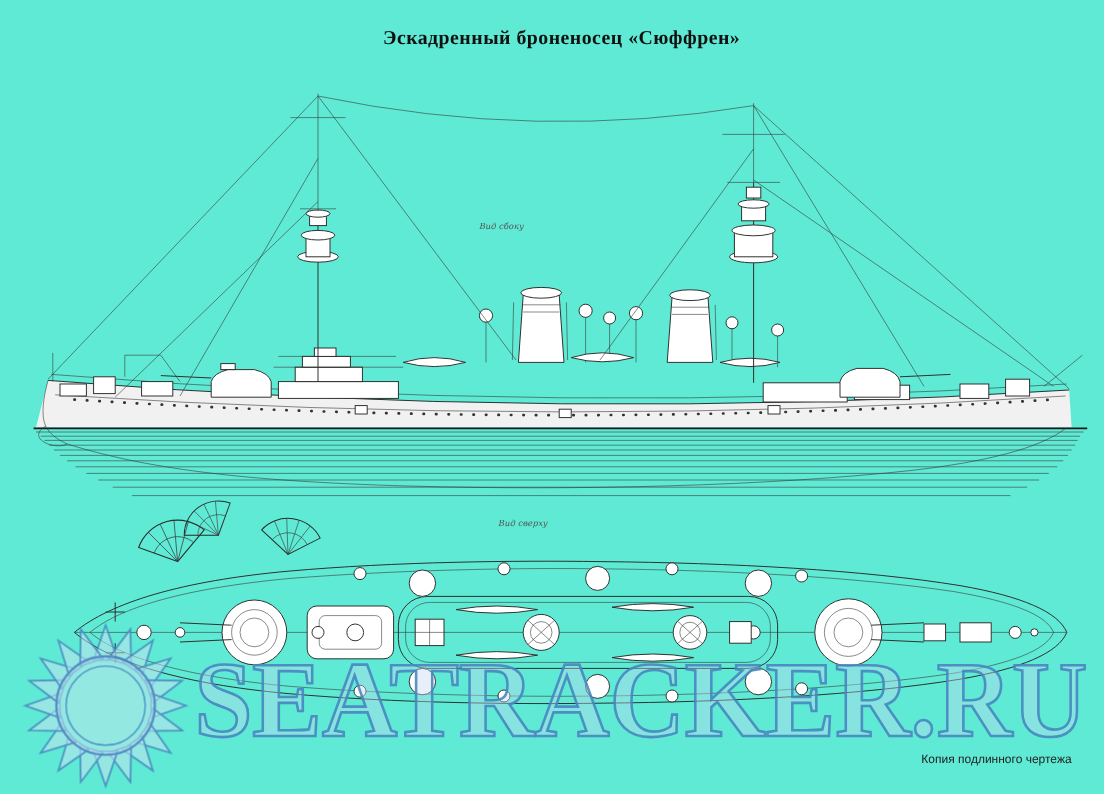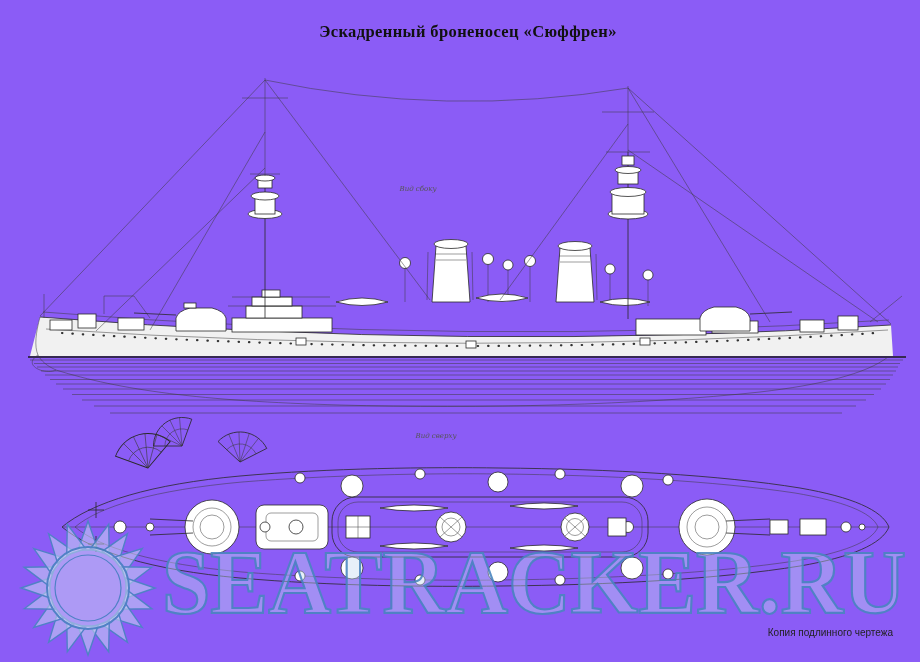--- a/index.html
+++ b/index.html
@@ -1,16 +1,16 @@
 <!DOCTYPE html>
 <html><head>
 <meta charset="utf-8">
 <style>
   html,body{margin:0;padding:0;background:#fff;}
-  .page{position:relative;width:920px;height:662px;background:#8b5cf6;overflow:hidden;
+  .page{position:relative;width:920px;height:662px;background:#5eead4;overflow:hidden;
         font-family:"Liberation Serif",serif;}
   svg{position:absolute;left:0;top:0;}
   .ln{stroke:#2a2a2a;fill:none;stroke-width:.8;}
   .hl{stroke:#3a3a3a;fill:none;stroke-width:.5;}
   .thk{stroke:#1a1a1a;fill:none;stroke-width:1.6;}
   .fw{fill:#ffffff;stroke:#2a2a2a;stroke-width:.8;}
   .hullband{fill:#f1f1f1;}
   .ttl{font:bold 16.5px "Liberation Serif",serif;letter-spacing:.4px;fill:#111;}
   .scr{font:italic 7px "DejaVu Serif",serif;fill:#555;}
   .cap{font:10px "Liberation Sans",sans-serif;fill:#222;}

